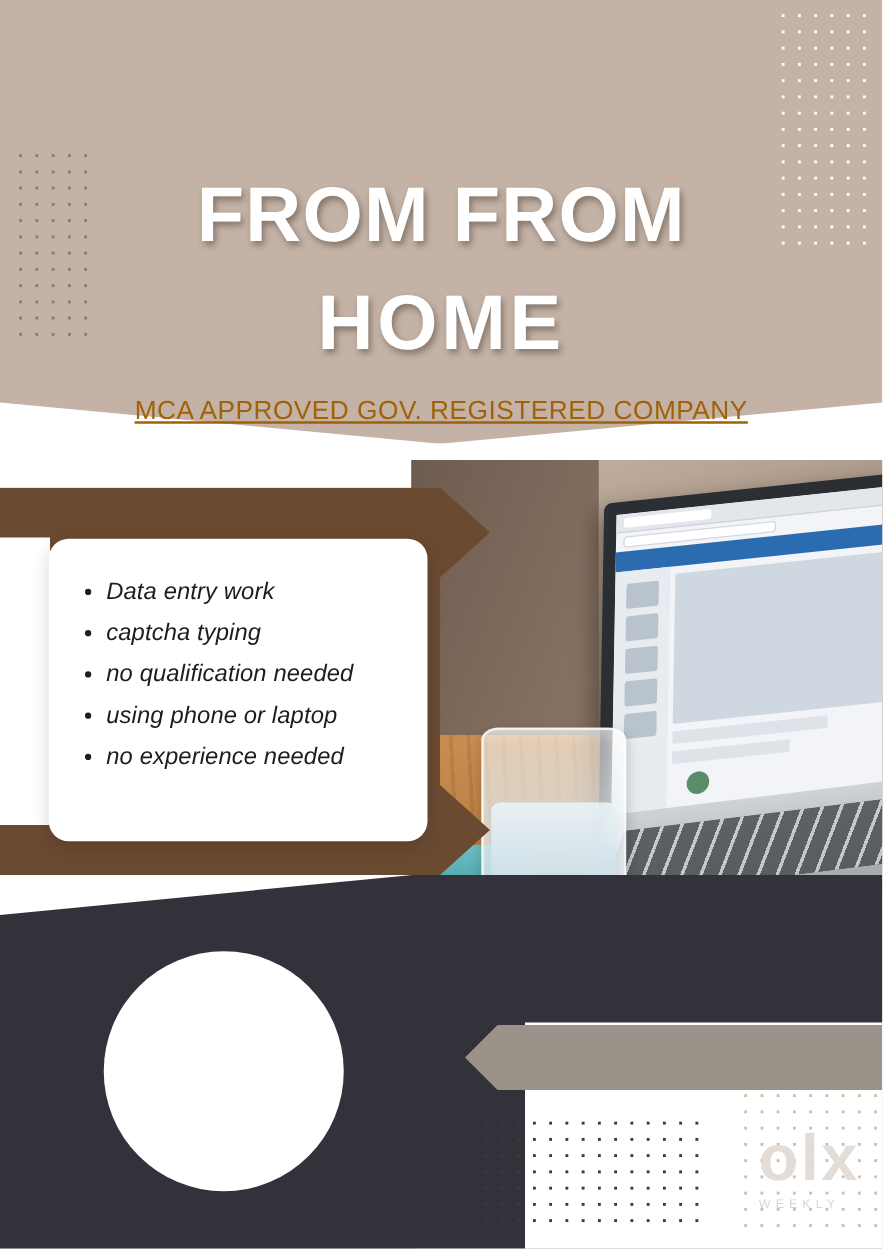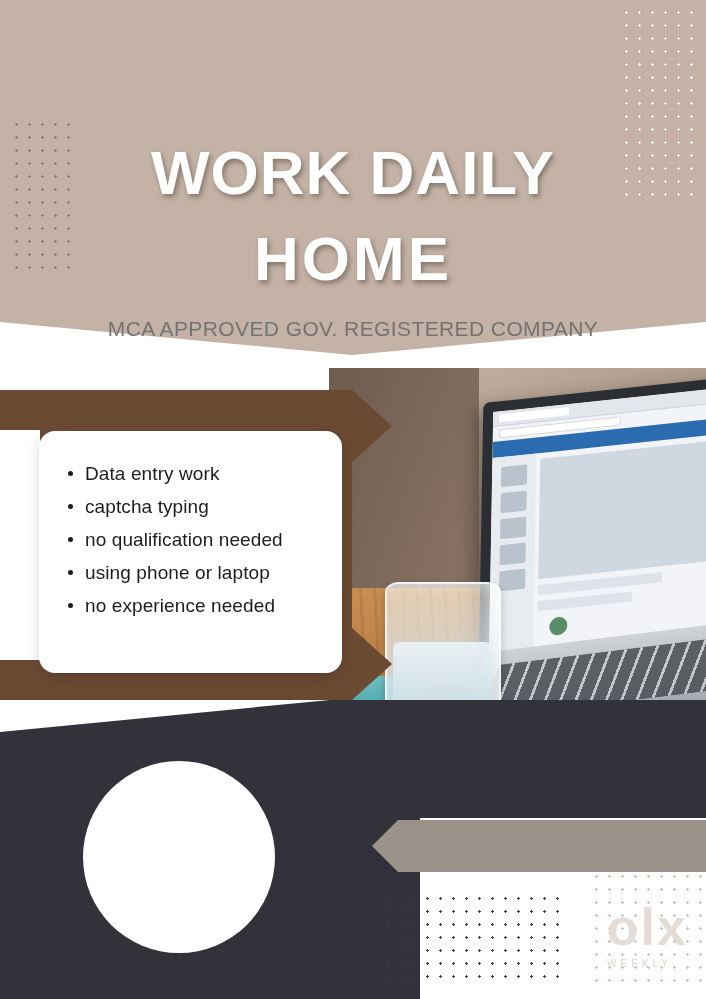--- a/index.html
+++ b/index.html
@@ -64,23 +64,24 @@
   .headline .l2 {
     display: block;
     margin-top: 24px;
     letter-spacing: 3px;
   }
   .subhead {
     position: absolute;
     left: 0; top: 317px;
     width: 706px;
     text-align: center;
-    color: #737373;
+    color: #a16207;
     font-size: 21px;
     letter-spacing: .4px;
+    text-decoration: underline;
   }
 
   
   .photo {
     position: absolute;
     left: 329px;
     top: 368px;
     width: 377px;
     height: 450px;
     overflow: hidden;
@@ -193,20 +194,21 @@
   }
 
   
   .card {
     position: absolute;
     left: 39px; top: 431px;
     width: 303px; height: 242px;
     background: #ffffff;
     border-radius: 16px;
     box-shadow: 0 4px 14px rgba(0,0,0,.15);
+    font-style: italic;
   }
   .card ul {
     margin: 0;
     padding: 26px 0 0 46px;
     list-style: none;
   }
   .card li {
     position: relative;
     font-size: 19px;
     color: #1d1d1d;
@@ -292,21 +294,21 @@
 
 <div id="poster">
 
   <div class="top-band"></div>
   <div class="top-band-2"></div>
 
   <div class="dots dots-tl"></div>
   <div class="dots dots-tr"></div>
 
   <div class="headline">
-    <span>WORK DAILY</span>
+    <span>FROM FROM</span>
     <span class="l2">HOME</span>
   </div>
 
   <div class="subhead">MCA APPROVED GOV. REGISTERED COMPANY</div>
 
   <div class="photo">
     <div class="photo-inner">
       <div class="wall"></div>
       <div class="wall-dark"></div>
       <div class="wood"></div>

